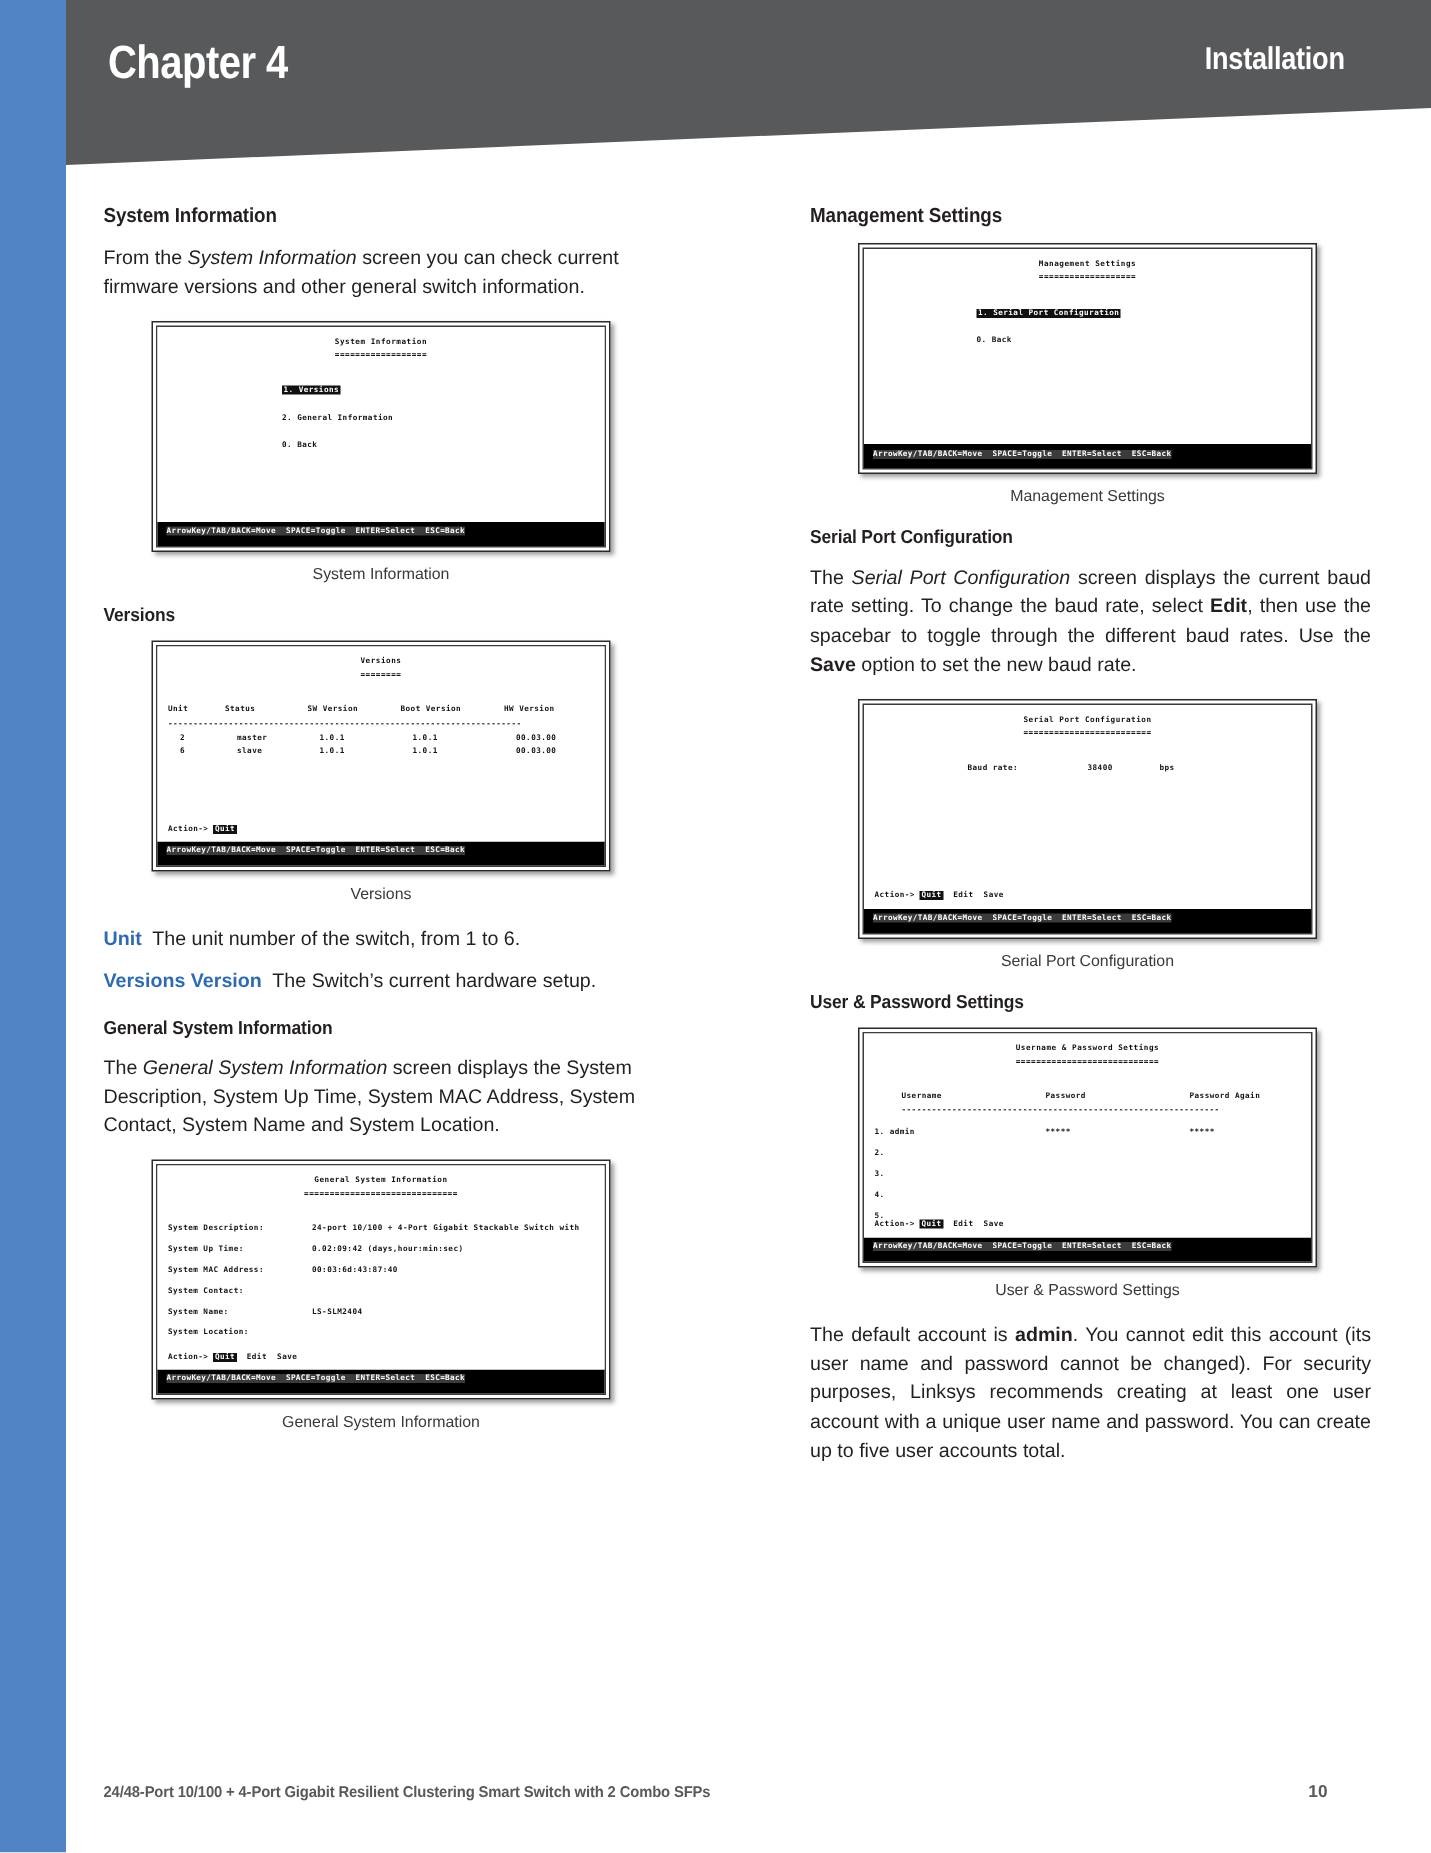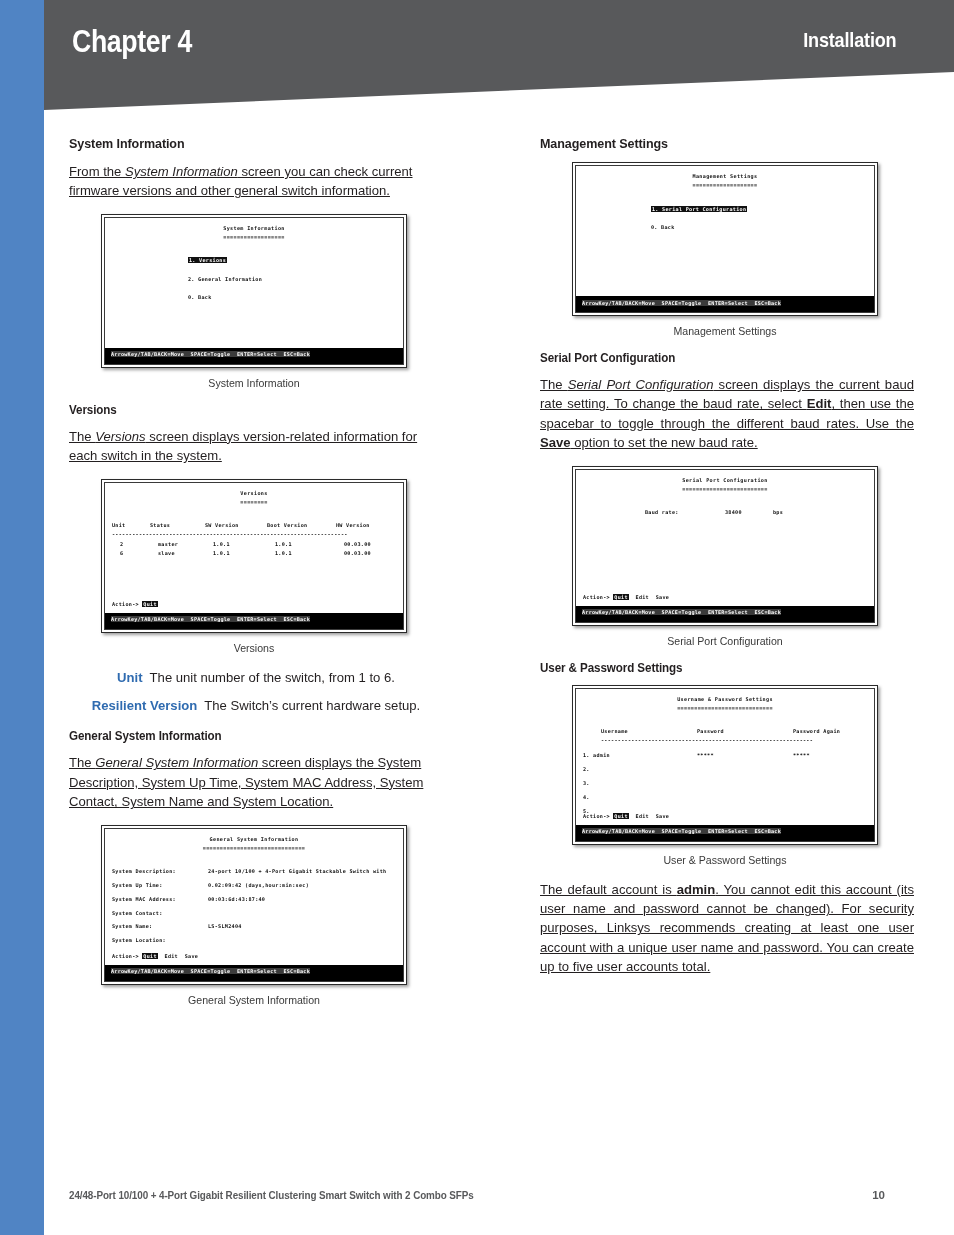--- a/index.html
+++ b/index.html
@@ -84,33 +84,31 @@
     margin: 0 0 10px 0;
     letter-spacing: -0.1px;
     transform: scaleX(0.93);
     transform-origin: left center;
     white-space: nowrap;
   }
   p.body {
     font-size: 13.1px;
     line-height: 19.4px;
     margin: 0 0 13px 0;
-    text-decoration: underline;
   }
   .col-right p.body { text-align: justify; }
   .col-left  p.body { text-align: left; }
   p.body i { font-style: italic; }
   p.body b { font-weight: bold; }
 
   .deflist { margin: 4px 0 14px 0; }
   .defrow {
     font-size: 13.1px;
     line-height: 19.4px;
     margin-bottom: 9px;
-    text-align: center;
   }
   .defterm {
     color: #2f6bb0;
     font-weight: bold;
   }
   .shot {
     position: relative;
     width: 306px;
     background: #ffffff;
     border: 1px solid #2a2a2a;
@@ -245,21 +243,20 @@
           <div class="term-blank"></div>
           <div class="term-line" style="padding-left:76px">0. Back</div>
         </div>
         <div class="statusbar"><span>ArrowKey/TAB/BACK=Move  SPACE=Toggle  ENTER=Select  ESC=Back</span></div>
       </div>
     </div>
     <div class="caption">System Information</div>
   </div>
 
   <h3 class="sub">Versions</h3>
-  <p class="body"><span>The </span><i>Versions</i><span> screen displays version-related information for each switch in the system.</span></p>
 
   <div class="figure-wrap">
     <div class="shot">
       <div class="shot-inner">
         <div class="term term-h">
           <div class="term-title">Versions</div>
           <div class="term-rule">========</div>
           <div class="term-blank"></div>
           <div class="term-line"><span style="display:inline-block;width:38px">Unit</span><span style="display:inline-block;width:55px">Status</span><span style="display:inline-block;width:62px">SW Version</span><span style="display:inline-block;width:69px">Boot Version</span><span>HW Version</span></div>
           <div class="term-line" style="overflow:hidden;white-space:nowrap">----------------------------------------------------------------------</div>
@@ -268,21 +265,21 @@
           <div class="term-action"><span>Action-&gt;</span> <span class="inv">Quit</span></div>
         </div>
         <div class="statusbar"><span>ArrowKey/TAB/BACK=Move  SPACE=Toggle  ENTER=Select  ESC=Back</span></div>
       </div>
     </div>
     <div class="caption">Versions</div>
   </div>
 
   <div class="deflist">
     <div class="defrow"><span class="defterm">Unit</span>&nbsp; <span>The unit number of the switch, from 1 to 6.</span></div>
-    <div class="defrow"><span class="defterm">Resilient Version</span>&nbsp; <span>The Switch’s current hardware setup.</span></div>
+    <div class="defrow"><span class="defterm">Versions Version</span>&nbsp; <span>The Switch’s current hardware setup.</span></div>
   </div>
 
   <h3 class="sub">General System Information</h3>
   <p class="body"><span>The </span><i>General System Information</i><span> screen displays the System Description, System Up Time, System MAC Address, System Contact, System Name and System Location.</span></p>
 
   <div class="figure-wrap">
     <div class="shot">
       <div class="shot-inner">
         <div class="term term-h-tall">
           <div class="term-title">General System Information</div>

